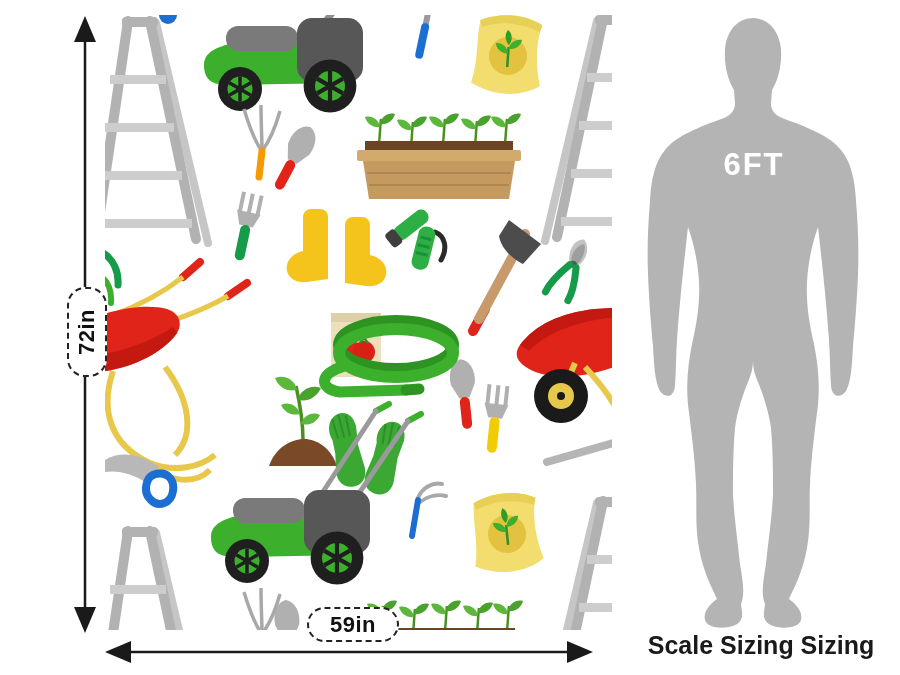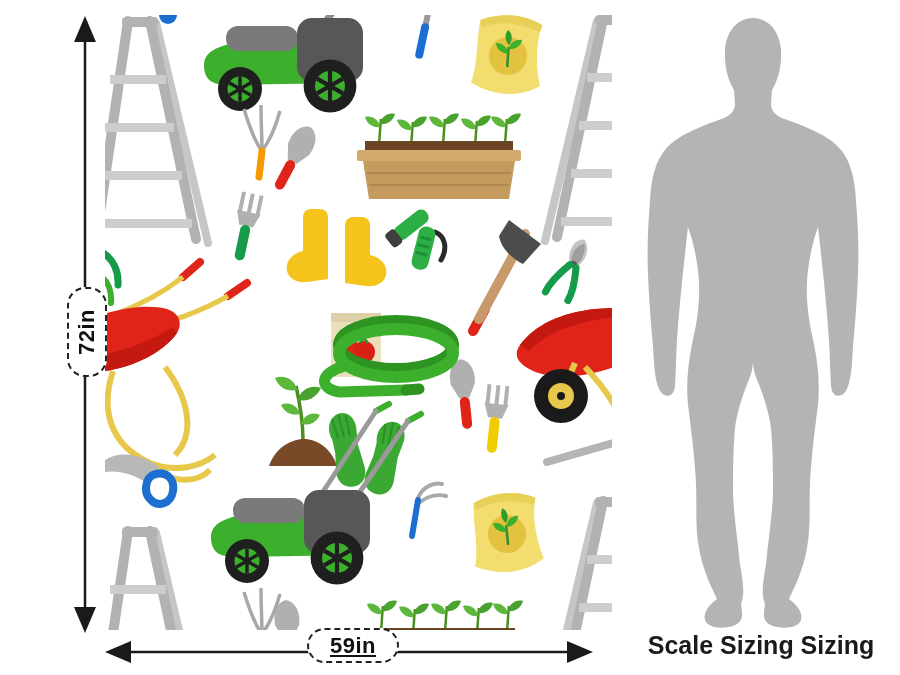--- a/index.html
+++ b/index.html
@@ -3,21 +3,21 @@
 <meta charset="utf-8">
 <style>
   html,body{margin:0;padding:0;background:#fff;}
   #stage{position:relative;width:900px;height:675px;background:#fff;overflow:hidden;
          font-family:"Liberation Sans", sans-serif;}
   #scene{position:absolute;left:0;top:0;}
   .pill{position:absolute;background:#fff;border:2px dashed #222;border-radius:18px;
         display:flex;align-items:center;justify-content:center;
         font-weight:bold;font-size:22px;color:#111;letter-spacing:0.5px;}
   #pill-h{left:42px;top:312px;width:86px;height:36px;transform:rotate(-90deg);}
-  #pill-w{left:307px;top:628px;width:88px;height:31px;text-decoration:underline;}
+  #pill-w{left:307px;top:607px;width:88px;height:31px;}
   #fig-label{position:absolute;left:698px;top:147px;width:112px;text-align:center;
              color:#fff;font-weight:bold;font-size:31px;letter-spacing:2px;}
   #caption{position:absolute;left:630px;top:631px;width:262px;text-align:center;
            color:#1a1a1a;font-weight:bold;font-size:25px;}
 </style>
 </head>
 <body>
 
 <div id="stage">
 
@@ -291,15 +291,16 @@
       C122,609 118,604 119,596 L120,588
       C116,578 118,566 121,548 C124,520 127,500 128,478
       C128,456 128,436 126,412 C124,396 118,378 113,366
       C109,357 108,350 108,344 Z"></path>
     <use href="#halfman" transform="translate(216,0) scale(-1,1)"></use>
   </g>
 </svg>
 
 <div id="pill-h" class="pill">72in</div>
 <div id="pill-w" class="pill">59in</div>
+<div id="fig-label">6FT</div>
 <div id="caption">Scale Sizing Sizing</div>
 
 </div>
 
 </body></html>

